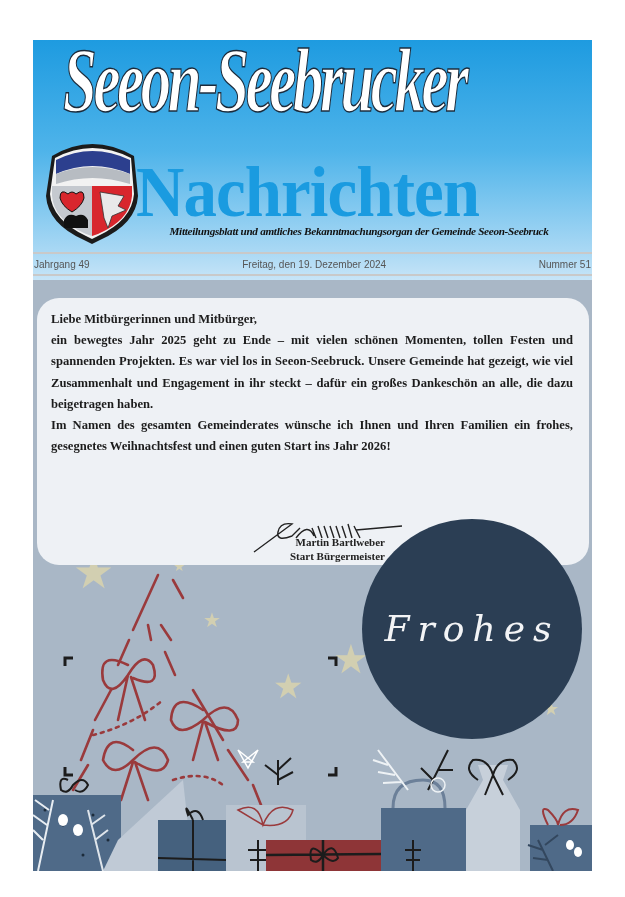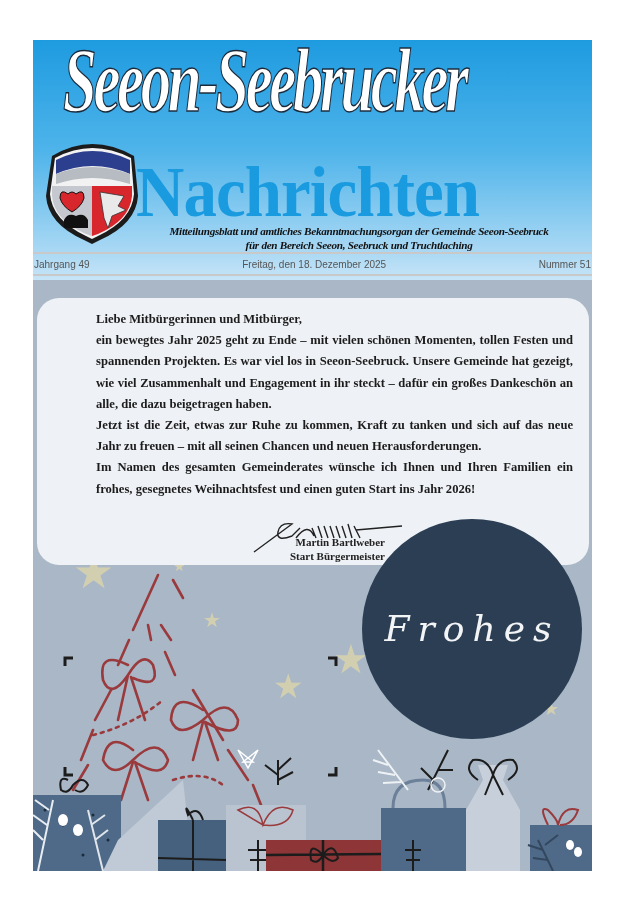--- a/index.html
+++ b/index.html
@@ -41,21 +41,21 @@
   .scene {
     position: absolute; left: 33px; top: 280px; width: 559px; height: 591px;
     background: #a9b7c6; overflow: hidden;
   }
   .letter {
     position: absolute; left: 4px; top: 18px; width: 552px; height: 267px;
     background: #eef1f5; border-radius: 22px; padding: 11px 16px 0 14px;
   }
   .letter p {
     font-family: "Liberation Serif", serif; font-weight: bold; font-size: 12.6px;
-    line-height: 21.2px; color: #1c1c1c; text-align: justify; margin-left: 45px;
+    line-height: 21.2px; color: #1c1c1c; text-align: justify;
   }
   .sig { position: absolute; left: 215px; top: 218px; width: 160px; height: 40px; }
   .sig-name {
     position: absolute; left: 228px; top: 238px; width: 120px; text-align: right;
     font-family: "Liberation Serif", serif; font-weight: bold; font-size: 11px; line-height: 13.5px; color: #222;
   }
   .star { position: absolute; color: #f4e3a1; opacity: 0.55; line-height: 1; }
   .badge {
     position: absolute; left: 329px; top: 239px; width: 220px; height: 220px;
     border-radius: 50%; background: #2b3e54;
@@ -80,27 +80,26 @@
     <path d="M18 38 Q54 24 92 38 L92 48 Q54 36 18 48 Z" fill="#b7bcc2"></path>
     <path d="M54 50 L94 50 L94 60 Q92 84 60 98 L54 100 Z" fill="#d8262d"></path>
     <path d="M14 50 L54 50 L54 100 L48 98 Q16 84 14 60 Z" fill="#c5c9cf"></path>
     <path d="M30 58 Q22 52 22 62 Q24 70 34 76 Q44 70 46 62 Q46 52 38 58 Q34 54 30 58 Z" fill="#d8262d" stroke="#111" stroke-width="1"></path>
     <path d="M26 84 Q30 76 38 80 Q46 76 50 84 L50 92 L26 92 Z" fill="#111"></path>
     <path d="M62 56 L86 60 L80 70 L88 74 L74 80 L70 92 L66 82 Z" fill="#e9e9e9" stroke="#333" stroke-width="0.8"></path>
   </svg>
   <div class="title-bottom">Nachrichten</div>
   <div class="subtitle">
     <div>Mitteilungsblatt und amtliches Bekanntmachungsorgan der Gemeinde Seeon-Seebruck</div>
-    <div>für den Bereich Seeon, Seebruck und Truchtlaching</div>
   </div>
 </div>
 
 <div class="infobar">
   <span>Jahrgang 49</span>
-  <span>Freitag, den 18. Dezember 2025</span>
+  <span>Freitag, den 19. Dezember 2024</span>
   <span>Nummer 51</span>
 </div>
 
 <div class="scene">
 
   <span class="star" style="left:40px;top:270px;font-size:46px;">★</span>
   <span class="star" style="left:240px;top:390px;font-size:34px;">★</span>
   <span class="star" style="left:170px;top:330px;font-size:20px;">★</span>
   <span class="star" style="left:300px;top:360px;font-size:40px;">★</span>
   <span class="star" style="left:140px;top:280px;font-size:14px;">★</span>
@@ -169,21 +168,20 @@
     <path d="M205 470 L215 488 L225 470 L210 482 L220 482 Z" fill="none" stroke="#ffffff" stroke-width="1.5"></path>
     <path d="M245 505 L245 480 M245 495 L232 485 M245 490 L258 478 M245 500 L260 492" stroke="#1c1c1c" stroke-width="2" fill="none"></path>
     <path d="M395 510 L415 470 M405 490 L420 490 M400 500 L388 488" stroke="#1c1c1c" stroke-width="2" fill="none"></path>
     <circle cx="405" cy="505" r="7" fill="none" stroke="#eef2f5" stroke-width="1.5"></circle>
     <path d="M520 591 L505 560 M510 570 L495 565 M515 580 L500 578 M512 565 L525 555" stroke="#33475e" stroke-width="2" fill="none"></path>
   </svg>
 
   <div class="letter">
     <p>Liebe Mitbürgerinnen und Mitbürger,</p>
     <p>ein bewegtes Jahr 2025 geht zu Ende – mit vielen schönen Momenten, tollen Festen und spannenden Projekten. Es war viel los in Seeon-Seebruck. Unsere Gemeinde hat gezeigt, wie viel Zusammenhalt und Engagement in ihr steckt – dafür ein großes Dankeschön an alle, die dazu beigetragen haben.</p>
-    <p>Jetzt ist die Zeit, etwas zur Ruhe zu kommen, Kraft zu tanken und sich auf das neue Jahr zu freuen – mit all seinen Chancen und neuen Herausforderungen.</p>
     <p>Im Namen des gesamten Gemeinderates wünsche ich Ihnen und Ihren Familien ein frohes, gesegnetes Weihnachtsfest und einen guten Start ins Jahr 2026!</p>
     <svg class="sig" viewBox="0 0 160 40">
       <path d="M2 36 L40 8 Q28 6 26 16 Q24 26 40 20 L48 12 M44 22 Q56 6 62 20 M60 12 L64 22 M66 10 L70 22 M72 10 L76 22 M78 10 L82 22 M84 10 L88 22 M90 10 L94 22 M96 8 L100 22 M102 10 L108 22 M104 14 L150 10" fill="none" stroke="#222" stroke-width="1.4"></path>
     </svg>
     <div class="sig-name">
       <div>Martin Bartlweber</div>
       <div>Start Bürgermeister</div>
     </div>
   </div>
 

